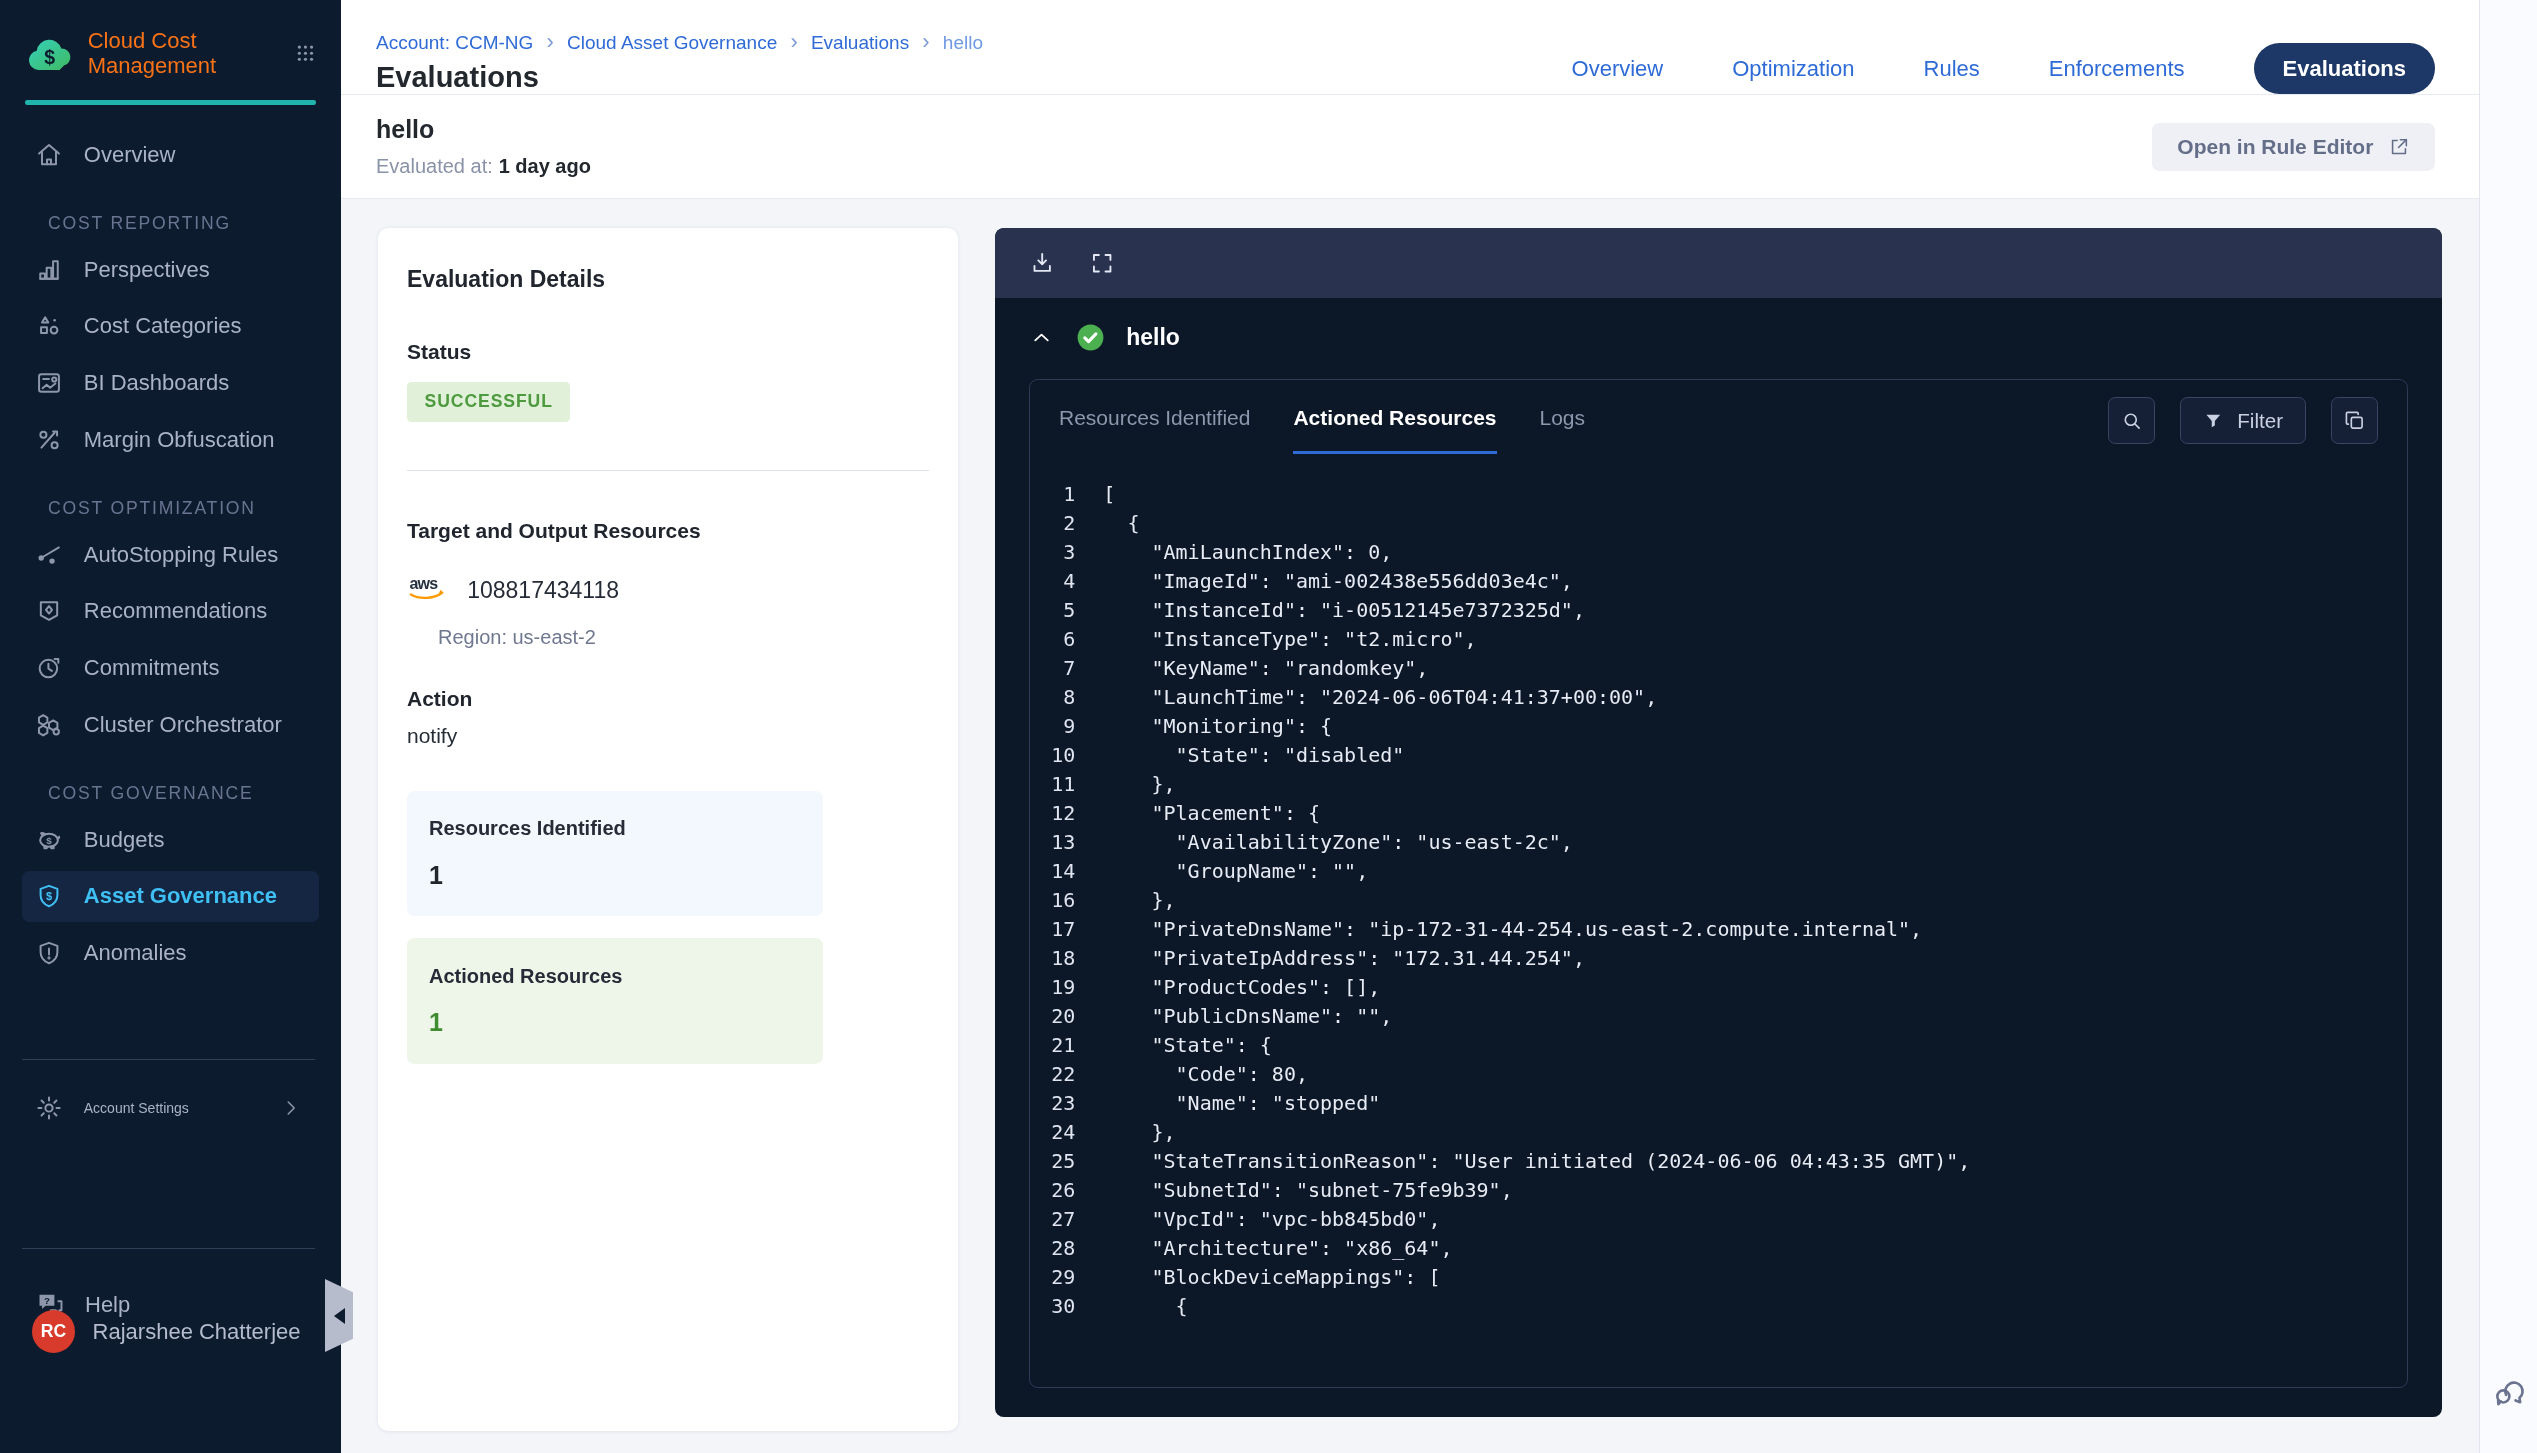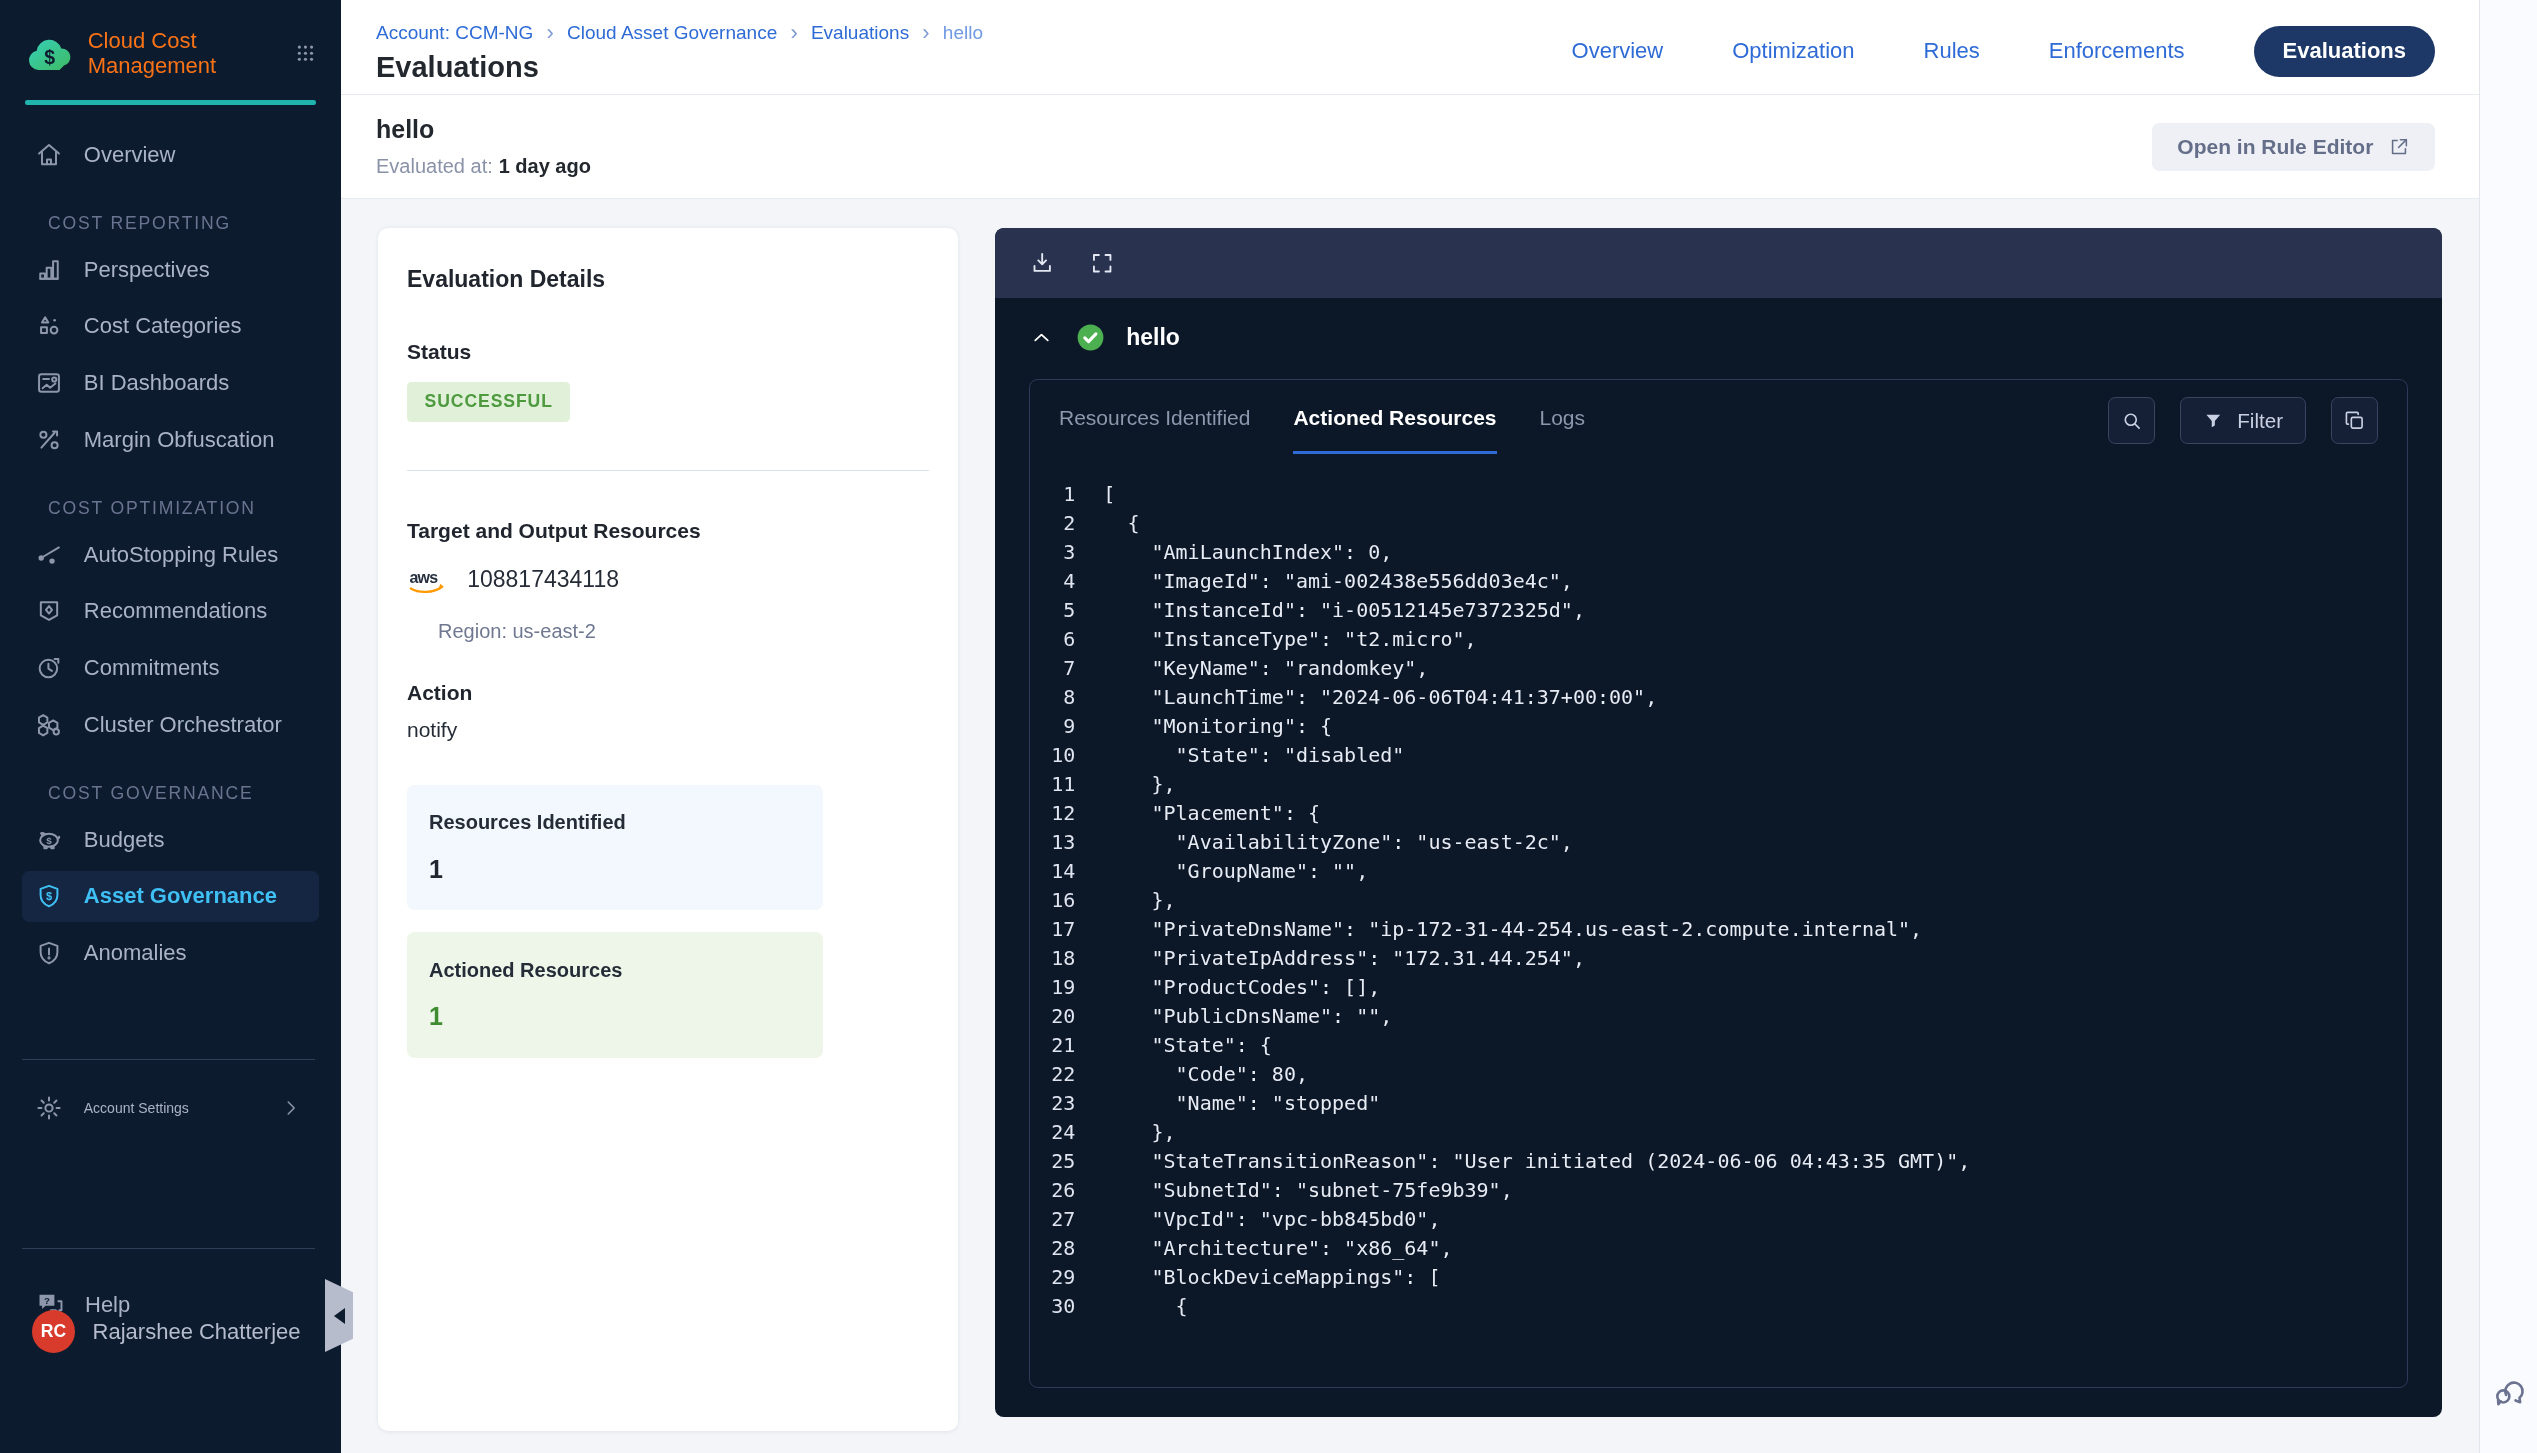--- a/index.html
+++ b/index.html
@@ -30,21 +30,21 @@
   .help-row { position:absolute; top:1289px; left:35px; display:flex; align-items:center; gap:19px; font-size:22px; color:#a9b2c6; cursor:pointer; }
   .help-row .nav-ic { width:31px; height:31px; }
   .user-row { position:absolute; top:1310px; left:32px; display:flex; align-items:center; gap:17.6px; font-size:22px; color:#b4bccd; cursor:pointer; }
   .avatar { width:43px; height:43px; border-radius:50%; background:#d83b2b; color:#fff; font-size:17.6px; font-weight:bold; display:flex; align-items:center; justify-content:center; }
   .collapse-handle { position:absolute; left:325px; top:1279px; width:28px; height:73px; background:#b6bccb;
     clip-path:polygon(0 0,100% 18%,100% 82%,0 100%); display:flex; align-items:center; justify-content:center; z-index:6; cursor:pointer; }
   .collapse-tri { width:0; height:0; border-top:8px solid transparent; border-bottom:8px solid transparent; border-right:11px solid #0d1b2f; }
 
   
   .main { position:absolute; left:341px; top:0; right:59px; bottom:0; background:#f3f5f9; }
-  .topbar { height:95px; background:#fff; border-bottom:0.7px solid #e7eaf0; display:flex; justify-content:space-between; align-items:center; padding:8px 44px 0 35px;gap:28px; }
+  .topbar { height:95px; background:#fff; border-bottom:0.7px solid #e7eaf0; display:flex; justify-content:space-between; align-items:flex-end; padding:8px 44px 0 35px;gap:28px; }
   .topbar-left { display:flex; flex-direction:column; gap:7.3px; padding-top:4.4px; }
   .breadcrumb { display:flex; align-items:center; gap:13.2px; font-size:19px; }
   .crumb { color:#2e6bd6; cursor:pointer; }
   .crumb.current { color:#6f9ae2; }
   .crumb-sep { color:#7e9bd4; font-size:22px; line-height:14.7px; }
   .page-title { font-size:29px; font-weight:bold; color:#23282f; }
   .topnav { display:flex; align-items:center; gap:69px; font-size:22px; color:#2e6bd6; }
   .topnav .navlink { cursor:pointer; }
   .topnav .pill { background:#1d3866; color:#fff; padding:12.5px 29px; border-radius:32px; font-weight:bold; cursor:pointer; }
 
@@ -56,21 +56,21 @@
   .open-btn .ic { width:22px; height:22px; }
 
   .content { display:flex; gap:37px; padding:29px 37px; height:calc(100% - 199px); }
 
   
   .details-card { width:580px; min-width:580px; background:#fff; border-radius:10.3px; box-shadow:0 0.7px 4.4px rgba(25,35,65,.08); padding:38px 29px; height:1203px; }
   .card-title { font-size:23px; font-weight:bold; color:#20252e; margin-bottom:47px; }
   .field-label { font-size:21px; font-weight:bold; color:#20252e; }
   .badge-success { display:inline-block; margin-top:17.6px; background:#e1f1d9; color:#4e9a3f; font-size:17.6px; font-weight:bold; letter-spacing:0.9px; padding:9.5px 17.6px; border-radius:4.4px; }
   .card-divider { border:none; border-top:0.7px solid #dde1e9; margin:48px 0; }
-  .aws-row { display:flex; align-items:flex-start; gap:13.2px; margin-top:23px; font-size:23px; color:#262c37; }
+  .aws-row { display:flex; align-items:flex-end; gap:13.2px; margin-top:29px; font-size:23px; color:#262c37; }
   .aws-logo { width:47px; height:32px; flex-shrink:0; }
   .region { font-size:20px; color:#6f7890; margin-top:22px;margin-left:31px; }
   .action-label { margin-top:38px; }
   .action-value { font-size:21px; color:#262c37; margin-top:13.2px; }
   .stat-box { width:416px; border-radius:7.3px; padding:26.4px 22px; margin-top:22px; }
   .stat-box.identified { background:#f2f8fd; margin-top:43px; }
   .stat-box.actioned { background:#edf6e9; }
   .stat-label { font-size:20px; font-weight:bold; color:#262c37; }
   .stat-value { font-size:25px; font-weight:bold; color:#20252e; margin-top:20.6px; }
   .stat-box.actioned .stat-value { color:#3f8b2f; }

